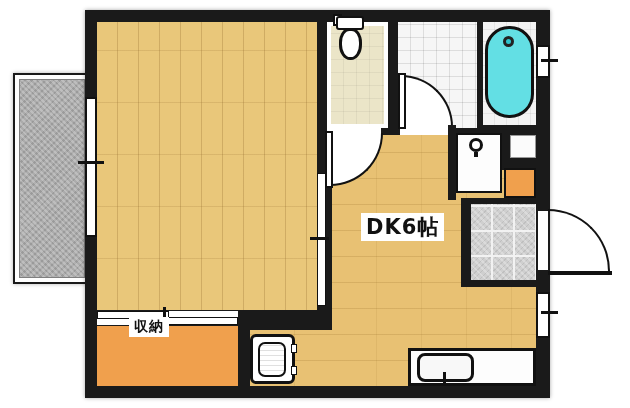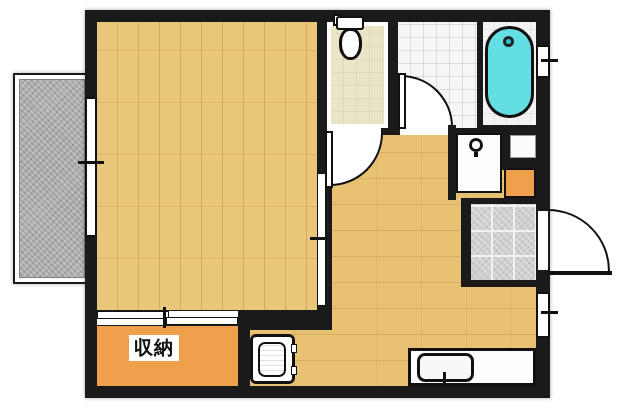--- a/index.html
+++ b/index.html
@@ -134,15 +134,16 @@
 
   <div class="abs wdw" style="left:85px;top:97px;width:12px;height:140px;"></div>
   <div class="abs tick" style="left:78px;top:161px;width:26px;height:3px;"></div>
 
   <div class="abs wdw" style="left:536px;top:45px;width:14px;height:33px;"></div>
   <div class="abs tick" style="left:541px;top:59px;width:17px;height:3px;"></div>
 
   <div class="abs wdw" style="left:536px;top:292px;width:14px;height:46px;"></div>
   <div class="abs tick" style="left:541px;top:311px;width:17px;height:3px;"></div>
 
-  <div class="label" style="left:129px;top:335px;font-size:19px;">収納</div>
+  <div class="label" style="left:361px;top:213px;font-size:21px;">DK6帖</div>
+  <div class="label" style="left:129px;top:317px;font-size:14px;">収納</div>
 
 </div>
 
 </body></html>

